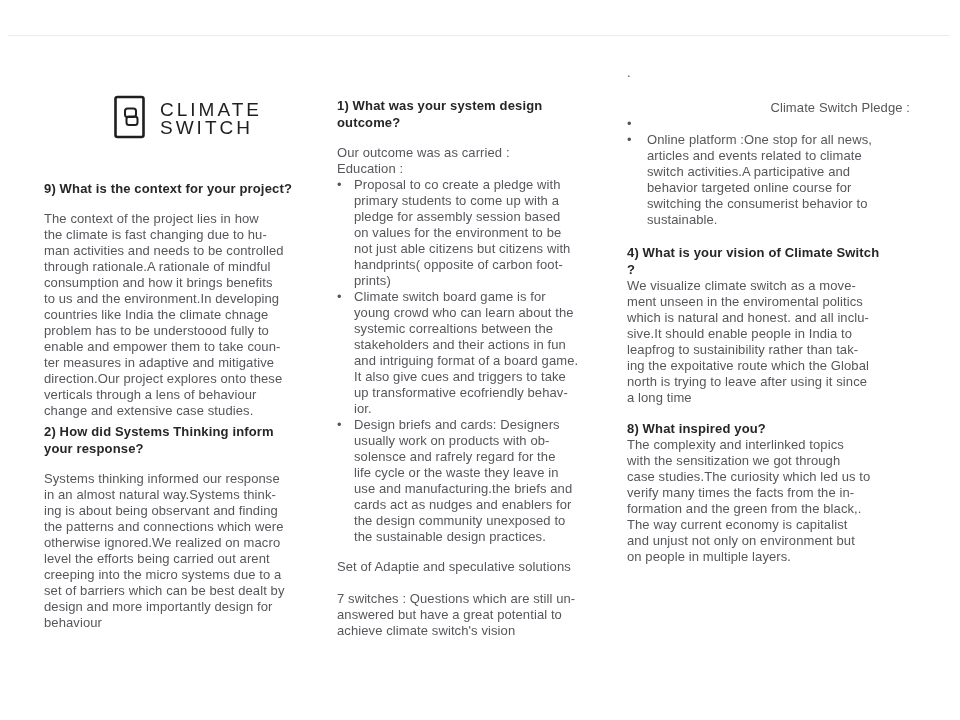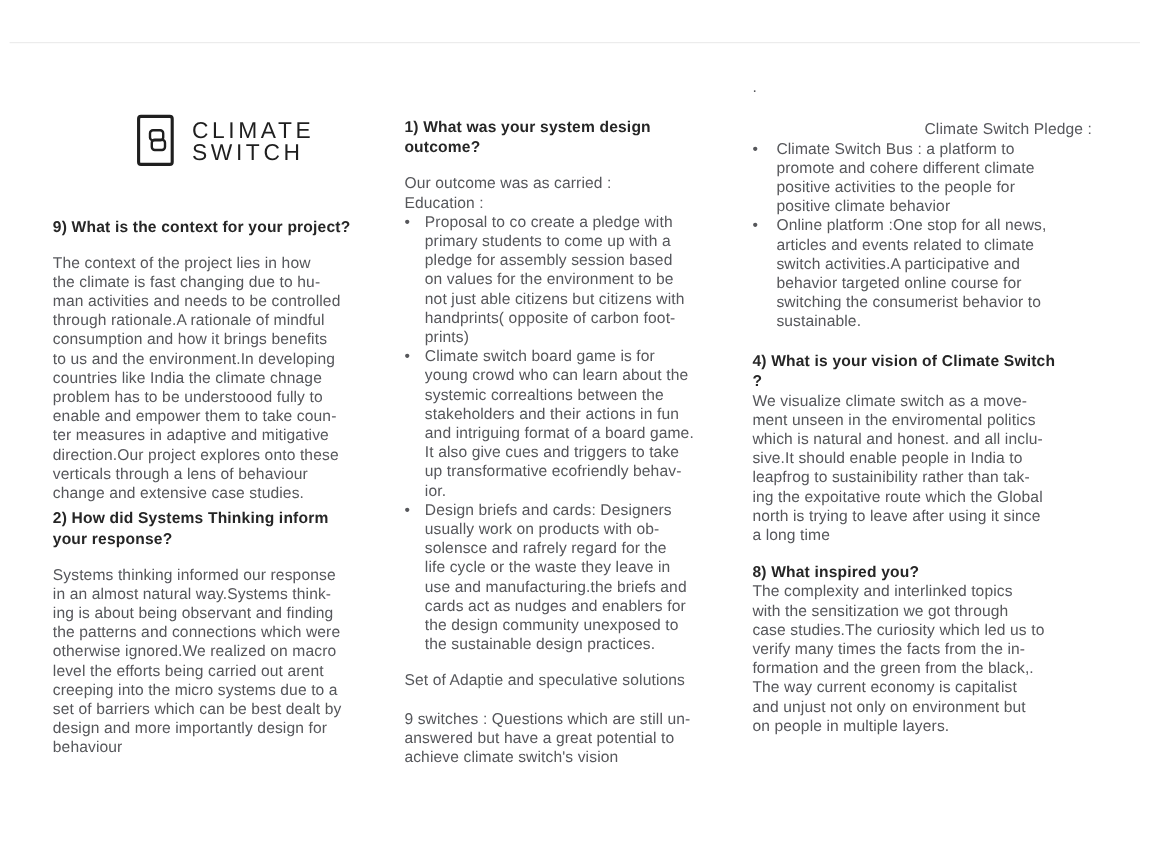--- a/index.html
+++ b/index.html
@@ -150,36 +150,32 @@
 solensce and rafrely regard for the
 life cycle or the waste they leave in
 use and manufacturing.the briefs and
 cards act as nudges and enablers for
 the design community unexposed to
 the sustainable design practices.</span>
     </li>
   </ul>
 
   <p class="mt14">Set of Adaptie and speculative solutions</p>
-  <p class="mt16">9 switches : Questions which are still un-
+  <p class="mt16">7 switches : Questions which are still un-
 answered but have a great potential to
 achieve climate switch's vision</p>
 </div>
 
 <div class="col col3">
   <p>.</p>
   <p class="mt19">Climate Switch Pledge :</p>
 
   <ul class="bullets">
     <li>
       <span class="bullet-marker">•</span>
-      <span class="bullet-text">Climate Switch Bus : a platform to
-promote and cohere different climate
-positive activities to the people for
-positive climate behavior</span>
     </li>
     <li>
       <span class="bullet-marker">•</span>
       <span class="bullet-text">Online platform :One stop for all news,
 articles and events related to climate
 switch activities.A participative and
 behavior targeted online course for
 switching the consumerist behavior to
 sustainable.</span>
     </li>

